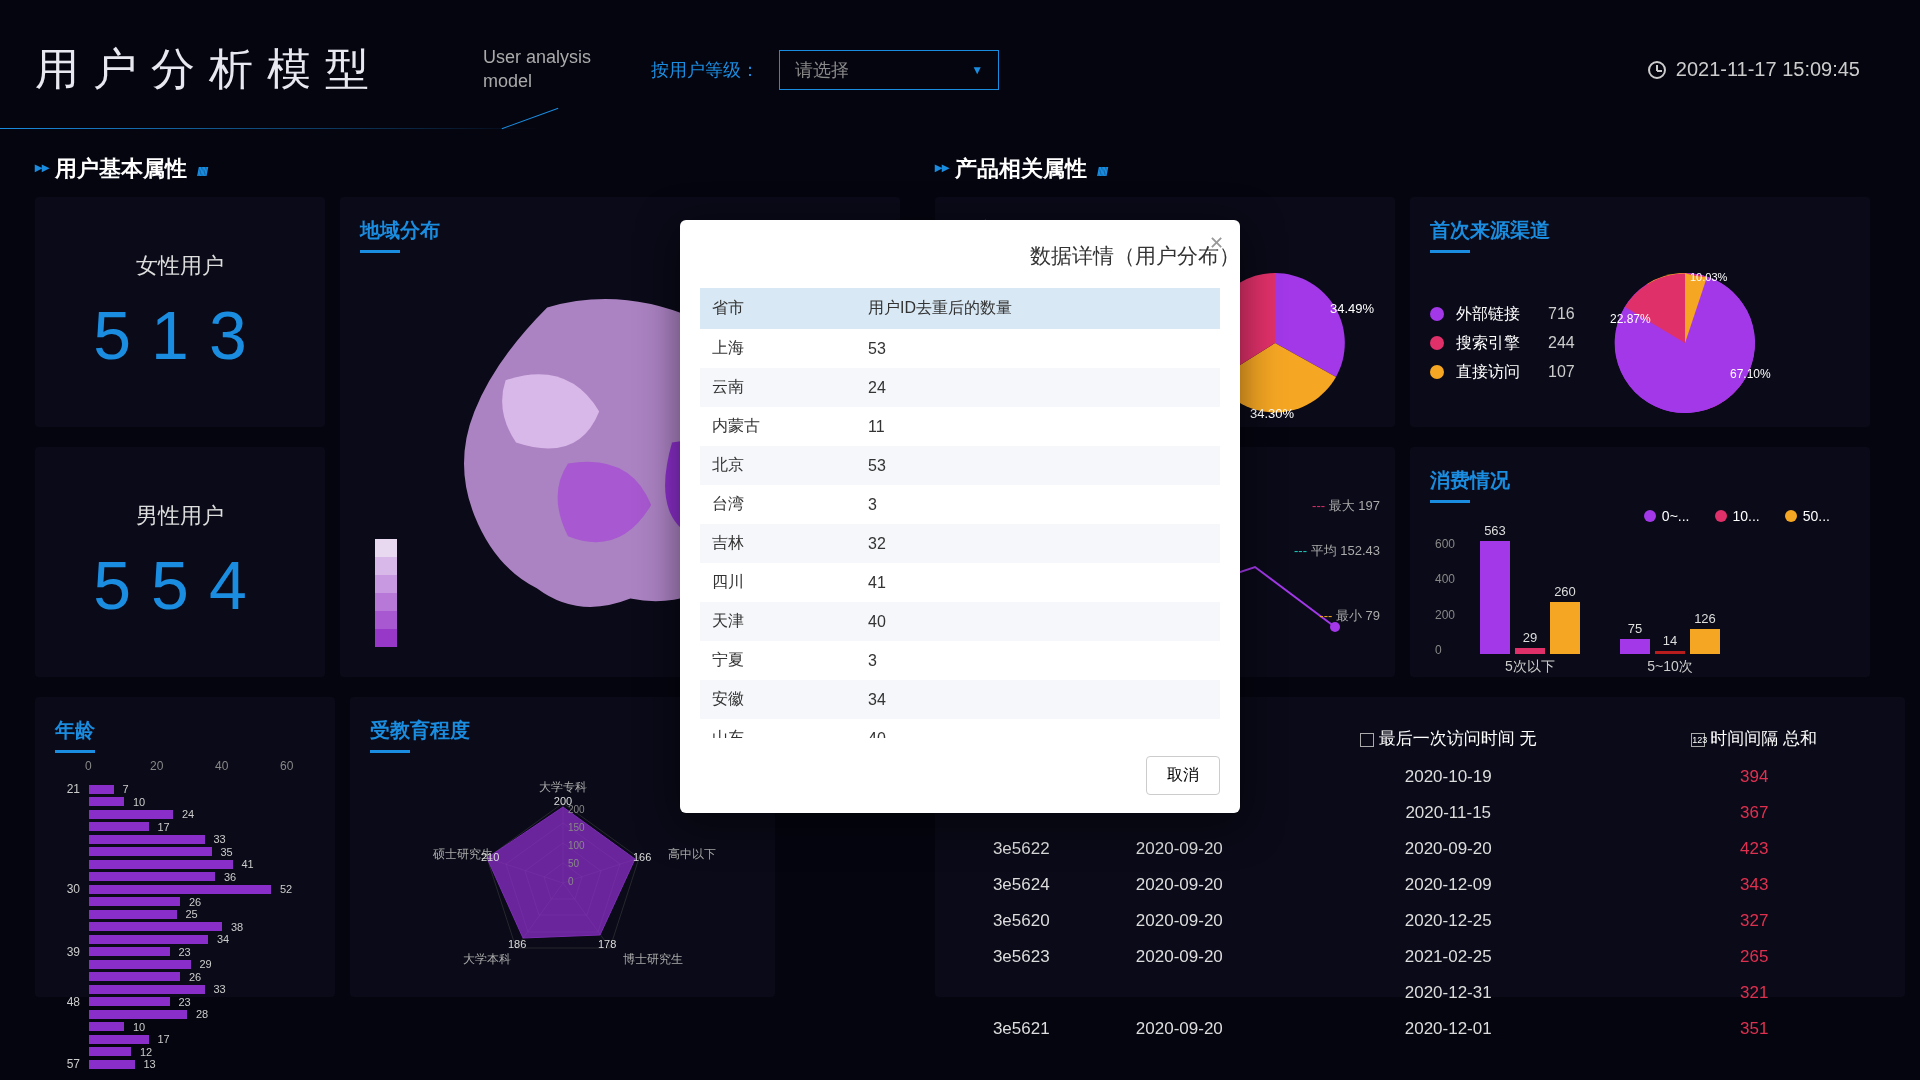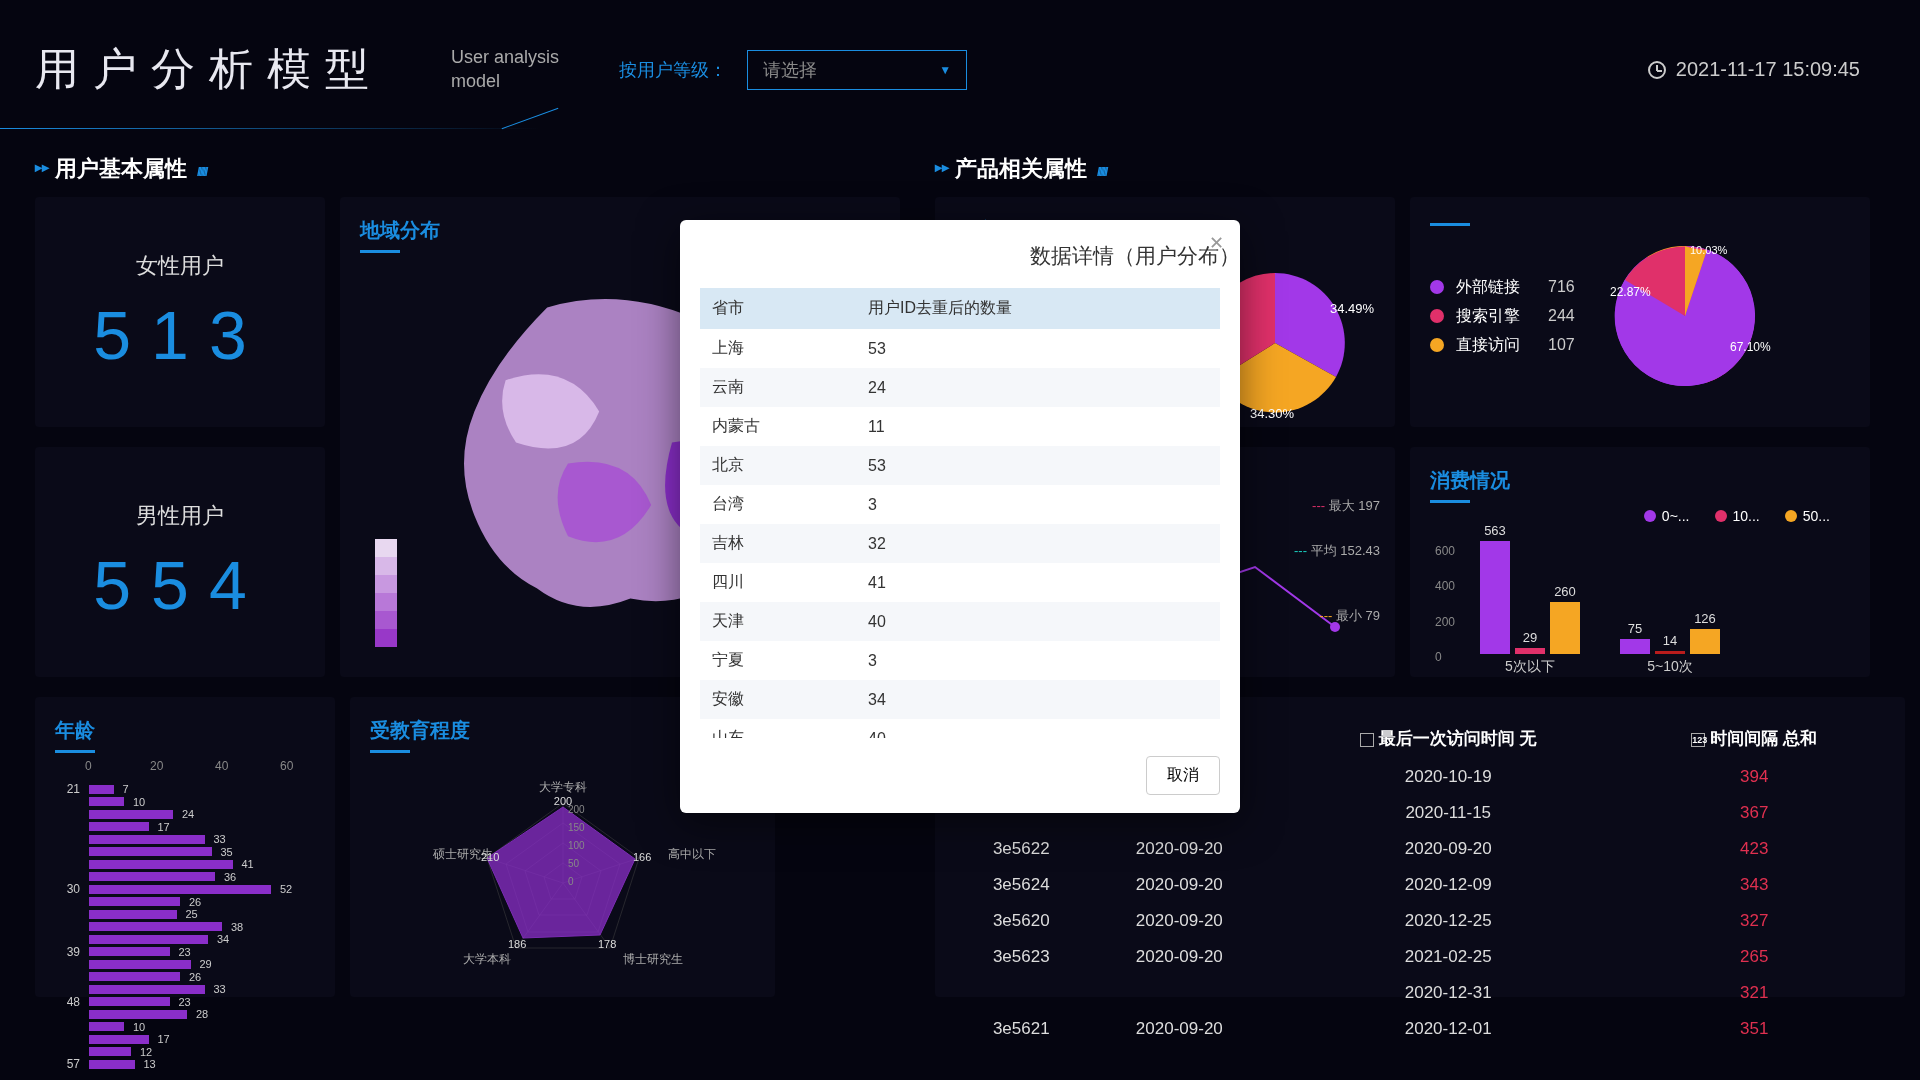--- a/index.html
+++ b/index.html
@@ -14,21 +14,21 @@
 }
 .header {
   display: flex; align-items: center;
   padding: 40px 60px 30px 35px;
   position: relative;
 }
 .title {
   font-size: 44px; font-weight: 300; letter-spacing: 14px;
   color: #e8e8f0;
 }
-.subtitle { font-size: 18px; color: #aaa; margin-left: 68px; line-height: 1.3; }
+.subtitle { font-size: 18px; color: #aaa; margin-left: 100px; line-height: 1.3; }
 .filter-label { font-size: 18px; color: #1a8de0; margin-left: 60px; }
 .select {
   margin-left: 20px; width: 220px; height: 40px;
   border: 1px solid #1a8de0; background: transparent;
   color: #888; font-size: 18px; padding: 0 15px;
   display: flex; align-items: center; justify-content: space-between;
   cursor: pointer;
 }
 .select-arrow { color: #1a8de0; font-size: 12px; }
 .clock { position: absolute; right: 60px; font-size: 20px; color: #ccc; display: flex; align-items: center; gap: 10px; }
@@ -78,31 +78,31 @@
 
 .age-bars { font-size: 12px; color: #ccc; margin-top: 10px; }
 .age-row { display: flex; align-items: center; gap: 9px; height: 12.5px; }
 .age-label { width: 25px; text-align: right; font-size: 12px; }
 .age-bar { height: 9px; background: #8a2ec9; }
 .age-val { font-size: 11px; color: #ccc; }
 
 .radar-wrap { display: flex; justify-content: center; position: relative; height: 230px; margin-top: 10px; }
 
 .last-table { width: 100%; font-size: 17px; }
-.last-table thead th { color: #fff; padding: 8px; font-weight: bold; }
+.last-table thead th { color: #fff; padding: 8px; font-weight: normal; }
 .last-table tbody td { padding: 7px; text-align: center; color: #ddd; }
 .last-table tbody td.red { color: #e03050; }
 .th-icon { display: inline-block; width: 14px; height: 14px; border: 1px solid #aaa; margin-right: 5px; vertical-align: middle; font-size: 9px; line-height: 12px; text-align: center; }
 
 .bar-chart { display: flex; height: 170px; margin-top: 10px; gap: 40px; padding-left: 50px; position: relative; }
 .bar-group { display: flex; align-items: flex-end; gap: 5px; height: 120px; position: relative; }
 .bar-group-label { position: absolute; bottom: -22px; width: 100%; text-align: center; font-size: 14px; color: #ccc; left: 0; }
 .bar { width: 30px; position: relative; }
 .bar-val { position: absolute; top: -18px; width: 100%; text-align: center; font-size: 13px; color: #ddd; }
-.y-axis { position: absolute; left: 5px; top: 10px; height: 120px; display: flex; flex-direction: column; justify-content: space-between; font-size: 12px; color: #888; }
+.y-axis { position: absolute; left: 5px; top: 3px; height: 120px; display: flex; flex-direction: column; justify-content: space-between; font-size: 12px; color: #888; }
 
 
 .modal-backdrop {
   position: absolute; inset: 0;
   display: flex; align-items: flex-start; justify-content: center;
   padding-top: 220px;
 }
 .modal {
   width: 560px; background: #fff; border-radius: 6px;
   color: #333; position: relative;
@@ -360,20 +360,21 @@
               <path d="M 0 0 L 0 -70 A 70 70 0 0 1 61 34 Z" fill="#a238e8"></path>
               <path d="M 0 0 L 61 34 A 70 70 0 0 1 -59 37 Z" fill="#f5a623"></path>
               <path d="M 0 0 L -59 37 A 70 70 0 0 1 0 -70 Z" fill="#e0306a"></path>
             </g>
             <text x="155" y="50" fill="#fff" font-size="13">34.49%</text>
             <text x="75" y="155" fill="#fff" font-size="13">34.30%</text>
           </svg>
         </div>
       </div>
       <div class="panel source-panel">
+        <div class="panel-title">首次来源渠道</div>
         <div class="panel-underline"></div>
         <div class="pie-wrap">
           <div class="pie-legend" id="src-legend">
               <div class="pie-legend-row">
                 <span class="pie-legend-dot" style="background:#a238e8"></span>
                 <span class="pie-legend-name">外部链接</span>
                 <span class="pie-legend-val">716</span>
               </div>
               <div class="pie-legend-row">
                 <span class="pie-legend-dot" style="background:#e0306a"></span>

